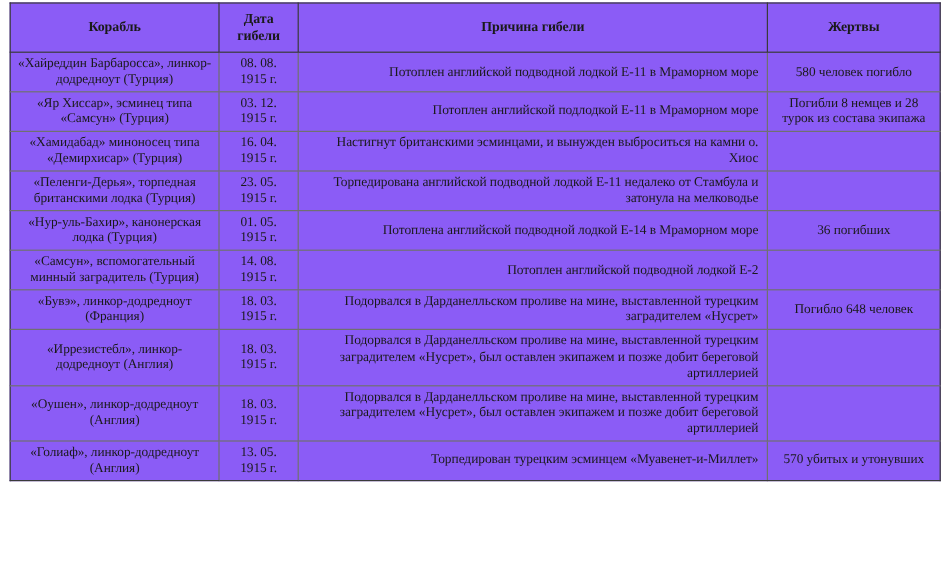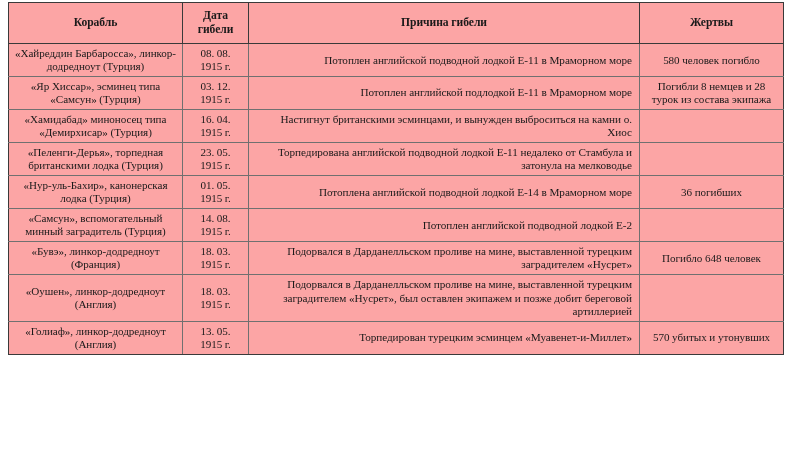--- a/index.html
+++ b/index.html
@@ -18,21 +18,21 @@
     position: absolute;
     left: 8px;
     top: 2px;
     width: 775px;
     height: 470px;
   }
   table.ship-table {
     width: 775px;
     border-collapse: collapse;
     table-layout: fixed;
-    background: #fca5a5;
+    background: #8b5cf6;
   }
   table.ship-table col.c-ship    { width: 174px; }
   table.ship-table col.c-date    { width: 66px; }
   table.ship-table col.c-cause   { width: 391px; }
   table.ship-table col.c-victims { width: 144px; }
 
   table.ship-table th,
   table.ship-table td {
     border: 1px solid #5a5a5a;
     text-align: center;
@@ -126,20 +126,27 @@
           <td class="cell-victims"></td>
         </tr>
         <tr>
           <td class="cell-ship">«Бувэ», линкор-додредноут (Франция)</td>
           <td class="cell-date">18. 03.
 1915 г.</td>
           <td class="cell-cause">Подорвался в Дарданелльском проливе на мине, выставленной турецким заградителем «Нусрет»</td>
           <td class="cell-victims">Погибло 648 человек</td>
         </tr>
         <tr>
+          <td class="cell-ship">«Иррезистебл», линкор-додредноут (Англия)</td>
+          <td class="cell-date">18. 03.
+1915 г.</td>
+          <td class="cell-cause">Подорвался в Дарданелльском проливе на мине, выставленной турецким заградителем «Нусрет», был оставлен экипажем и позже добит береговой артиллерией</td>
+          <td class="cell-victims"></td>
+        </tr>
+        <tr>
           <td class="cell-ship">«Оушен», линкор-додредноут (Англия)</td>
           <td class="cell-date">18. 03.
 1915 г.</td>
           <td class="cell-cause">Подорвался в Дарданелльском проливе на мине, выставленной турецким заградителем «Нусрет», был оставлен экипажем и позже добит береговой артиллерией</td>
           <td class="cell-victims"></td>
         </tr>
         <tr>
           <td class="cell-ship">«Голиаф», линкор-додредноут (Англия)</td>
           <td class="cell-date">13. 05.
 1915 г.</td>

